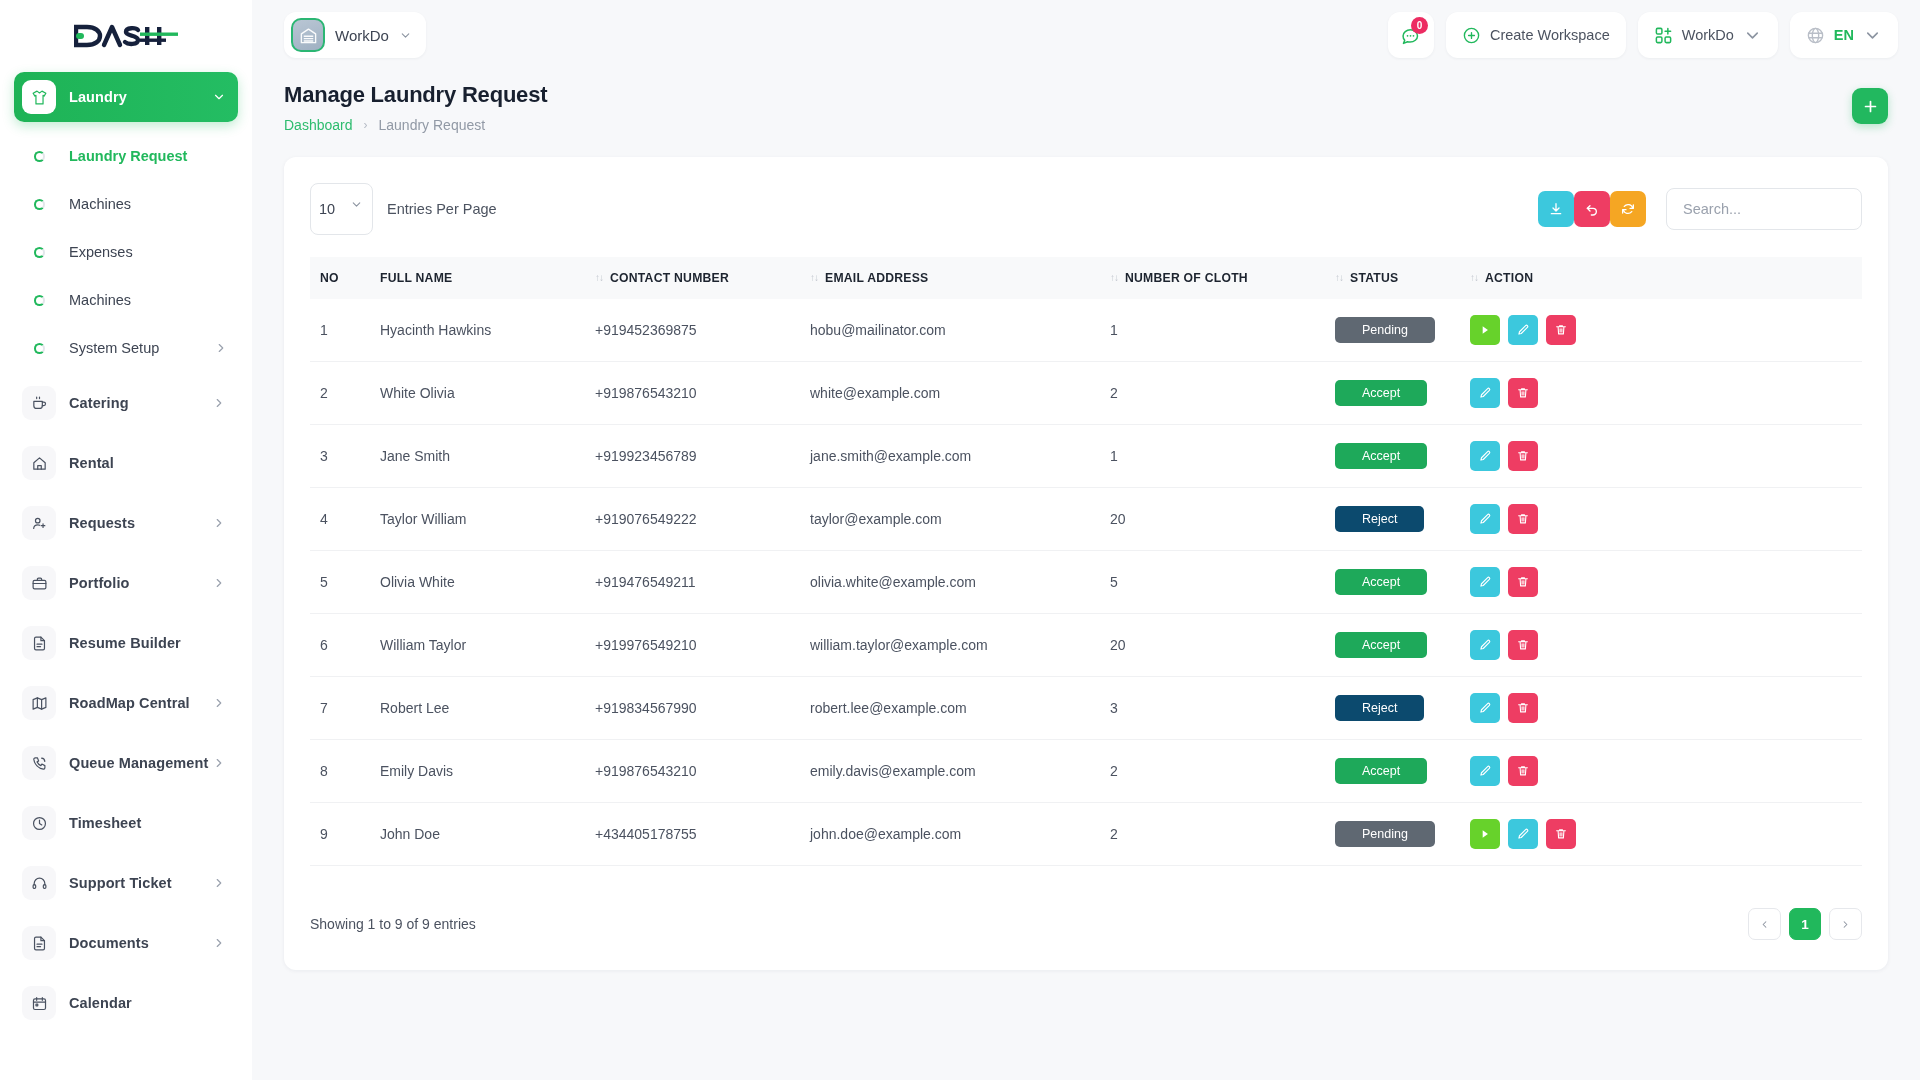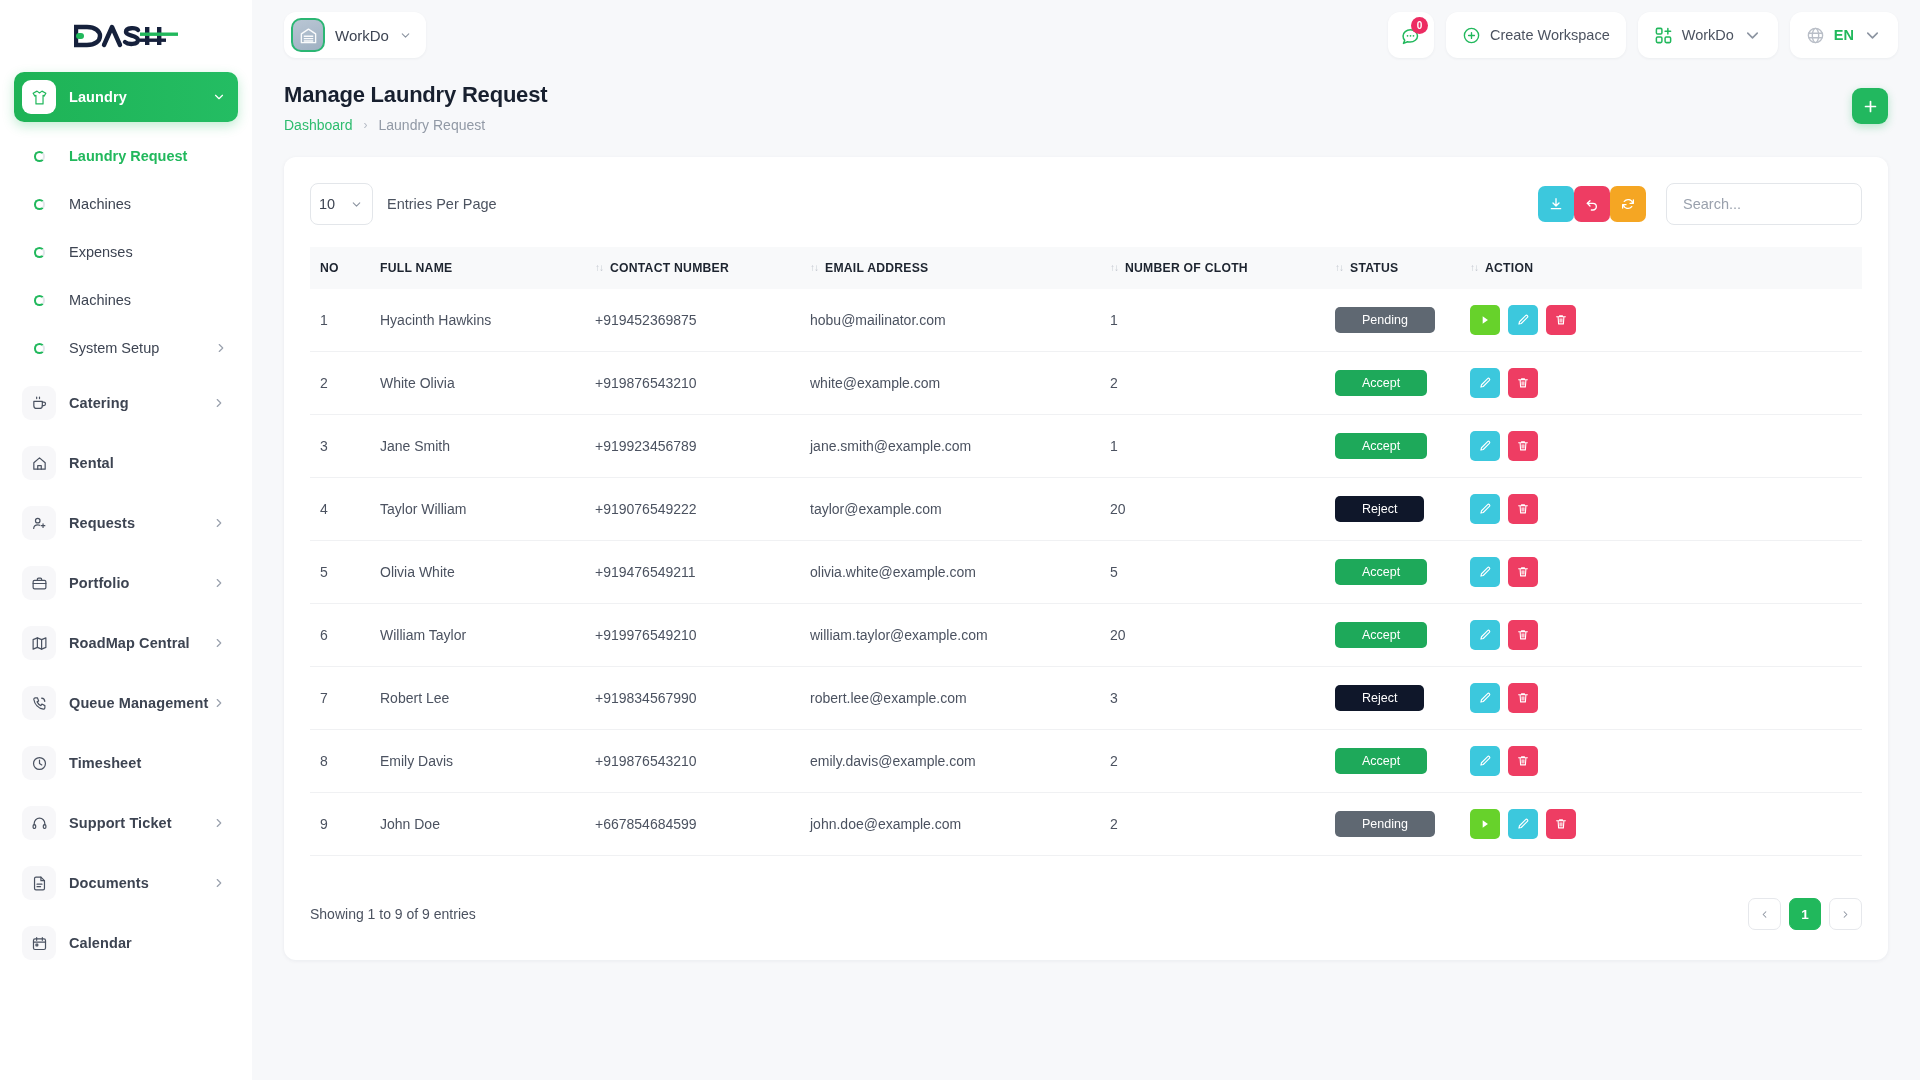--- a/index.html
+++ b/index.html
@@ -136,21 +136,21 @@
 
   .card {
     margin: 24px 10px 0 10px;
     background: #fff; border-radius: 12px;
     box-shadow: 0 1px 4px rgba(20,30,60,.06);
     padding: 26px 26px 30px 26px;
   }
   .card-toolbar { display: flex; align-items: center; }
   .sel-wrap { position: relative; }
   .entries-sel {
-    width: 63px; height: 42px; border: 1px solid #e3e6ea; border-radius: 8px;
+    width: 63px; height: 52px; border: 1px solid #e3e6ea; border-radius: 8px;
     background: #fff; font-size: 14.5px; color: #3d4452; padding: 0 8px;
     font-family: "Liberation Sans", sans-serif; appearance: none; cursor: pointer;
   }
   .sel-chev { position: absolute; right: 10px; top: 15px; pointer-events: none; }
   .entries-label { margin-left: 14px; font-size: 14.5px; color: #4c5360; }
   .tool-right { margin-left: auto; display: flex; align-items: center; }
   .tool-sq {
     width: 36px; height: 36px; border-radius: 7px;
     display: flex; align-items: center; justify-content: center; cursor: pointer;
   }
@@ -178,21 +178,21 @@
   }
   tbody tr:last-child td { border-bottom: 1px solid #f0f1f3; }
 
   .badge-status {
     display: inline-block; min-width: 62px; text-align: center;
     padding: 6px 27px; border-radius: 5px; font-size: 12.5px;
     color: #fff; font-weight: 500;
   }
   .st-pending { background: #5f6872; }
   .st-accept  { background: #1ea95a; }
-  .st-reject  { background: #0f172a; }
+  .st-reject  { background: #0c4a6e; }
 
   .actions { display: flex; gap: 8px; }
   .act {
     width: 30px; height: 30px; border-radius: 5px;
     display: flex; align-items: center; justify-content: center; cursor: pointer;
   }
   .act svg { width: 14px; height: 14px; stroke: #fff; fill: none; stroke-width: 1.9;
              stroke-linecap: round; stroke-linejoin: round; }
   .act-play { background: #67d22b; }
   .act-play svg { fill: #fff; stroke: none; }
@@ -323,20 +323,30 @@
           <span class="nav-label">Portfolio</span>
           <span class="nav-caret">
             <svg viewBox="0 0 24 24">
               <polyline points="9 6 15 12 9 18"></polyline>
             </svg>
           </span>
         </div>
         <div class="nav-main">
           <span class="nav-ico">
             <svg viewBox="0 0 24 24">
+              <path d="M14 3H7a2 2 0 0 0-2 2v14a2 2 0 0 0 2 2h10a2 2 0 0 0 2-2V8z"></path>
+              <path d="M14 3v5h5"></path>
+              <path d="M8.5 13h7M8.5 16.5h5"></path>
+            </svg>
+          </span>
+          <span class="nav-label">Resume Builder</span>
+        </div>
+        <div class="nav-main">
+          <span class="nav-ico">
+            <svg viewBox="0 0 24 24">
               <path d="M3 6.5 9 4l6 2.5L21 4v13.5L15 20l-6-2.5L3 20z"></path>
               <path d="M9 4v13.5M15 6.5V20"></path>
             </svg>
           </span>
           <span class="nav-label">RoadMap Central</span>
           <span class="nav-caret">
             <svg viewBox="0 0 24 24">
               <polyline points="9 6 15 12 9 18"></polyline>
             </svg>
           </span>
@@ -709,21 +719,21 @@
                   <svg viewBox="0 0 24 24">
                     <path d="M4.5 6.5h15M9.5 6.5V4.8h5v1.7M7 6.5l.9 12.2h8.2L17 6.5M10.5 10v5.5M13.5 10v5.5"></path>
                   </svg>
                 </div>
               </div>
             </td>
           </tr>
           <tr>
             <td>9</td>
             <td>John Doe</td>
-            <td>+667854684599</td>
+            <td>+434405178755</td>
             <td>john.doe@example.com</td>
             <td>2</td>
             <td><span class="badge-status st-pending">Pending</span></td>
             <td>
               <div class="actions">
                 <div class="act act-play">
                   <svg viewBox="0 0 24 24">
                     <path d="M8 5.5 17 12l-9 6.5z"></path>
                   </svg>
                 </div>

